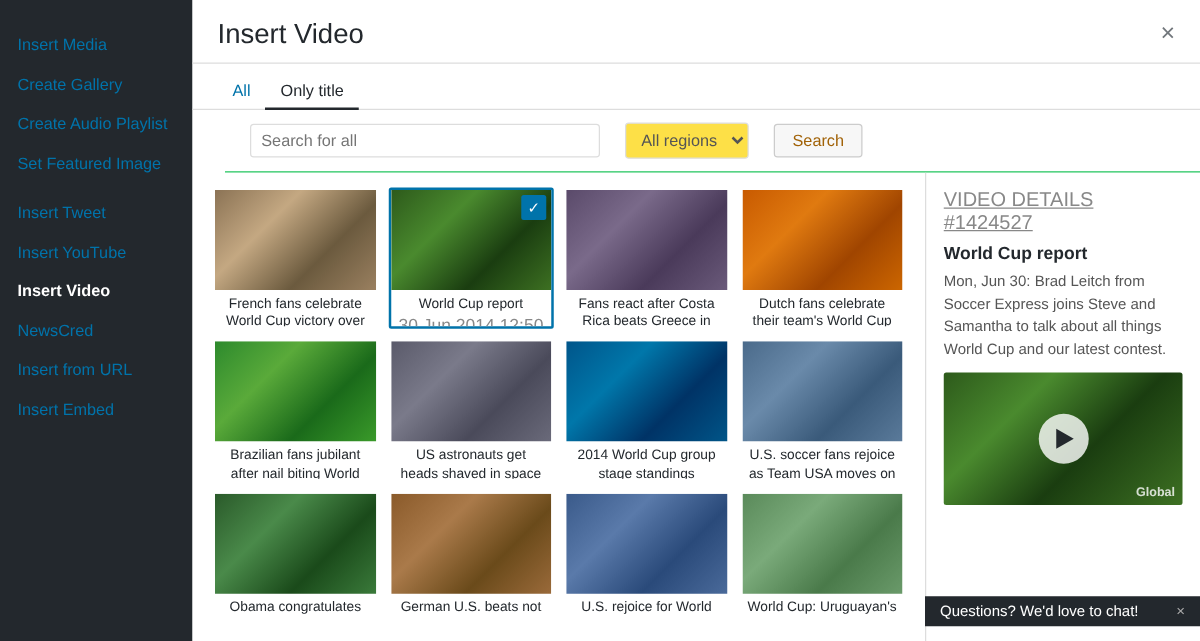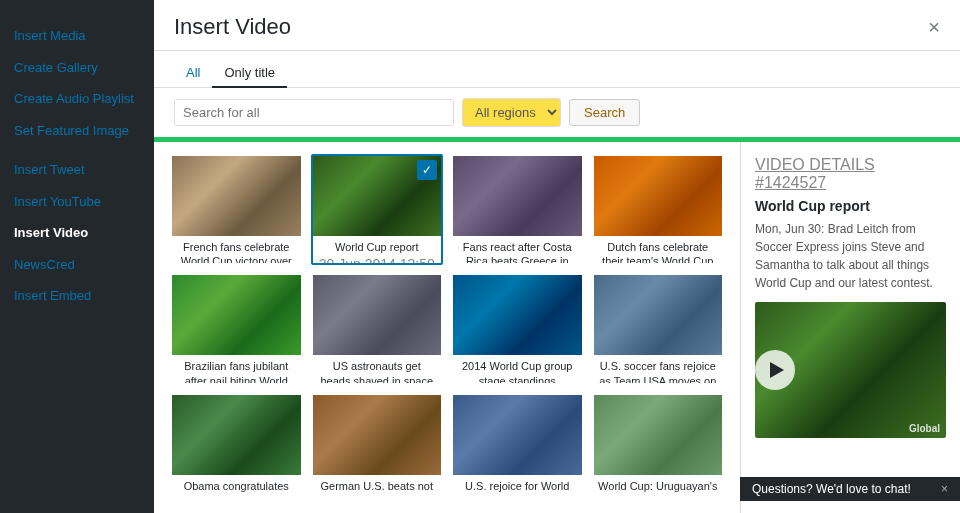--- a/index.html
+++ b/index.html
@@ -82,22 +82,23 @@
     .tab.active {
       color: #23282d;
       border-bottom: 2px solid #23282d;
     }
 
     
     .search-bar {
       display: flex;
       align-items: center;
       padding: 10px 20px;
-      gap: 8px;
-      border-bottom: 5px solid #22c55e;
+      gap: 20px;
+      border-bottom: 1px solid #22c55e;
+      margin-left: 26px;
     }
     .search-input {
       flex: 1;
       max-width: 280px;
       padding: 5px 8px;
       border: 1px solid #ddd;
       border-radius: 3px;
       font-size: 13px;
       color: #555;
     }
@@ -207,26 +208,26 @@
       margin-bottom: 6px;
     }
     .details-desc {
       font-size: 12px;
       color: #555;
       line-height: 1.5;
       margin-bottom: 10px;
     }
     .details-video-thumb {
       width: 100%;
-      height: 136px;
+      height: 106px;
       background: linear-gradient(135deg, #2d5a1b 0%, #4a8a2e 30%, #1a3d10 60%, #3d7022 100%);
       border-radius: 2px;
       display: flex;
       align-items: center;
-      justify-content: flex-start;
+      justify-content: center;
       position: relative;
       overflow: hidden;
     }
     .play-button {
       width: 40px;
       height: 40px;
       background: rgba(255,255,255,0.8);
       border-radius: 50%;
       display: flex;
       align-items: center;
@@ -278,20 +279,21 @@
   <div class="sidebar-divider"></div>
   <div class="sidebar-item blue">Insert Media</div>
   <div class="sidebar-item blue">Create Gallery</div>
   <div class="sidebar-item blue">Create Audio Playlist</div>
   <div class="sidebar-item blue">Set Featured Image</div>
   <div class="sidebar-divider"></div>
   <div class="sidebar-item blue">Insert Tweet</div>
   <div class="sidebar-item blue">Insert YouTube</div>
   <div class="sidebar-item active">Insert Video</div>
   <div class="sidebar-item blue">NewsCred</div>
+  <div class="sidebar-item blue">Insert from URL</div>
   <div class="sidebar-item blue">Insert Embed</div>
 </div>
 
 <div class="modal">
 
   <div class="modal-header">
     <span class="modal-title">Insert Video</span>
     <span class="modal-close">×</span>
   </div>
 

